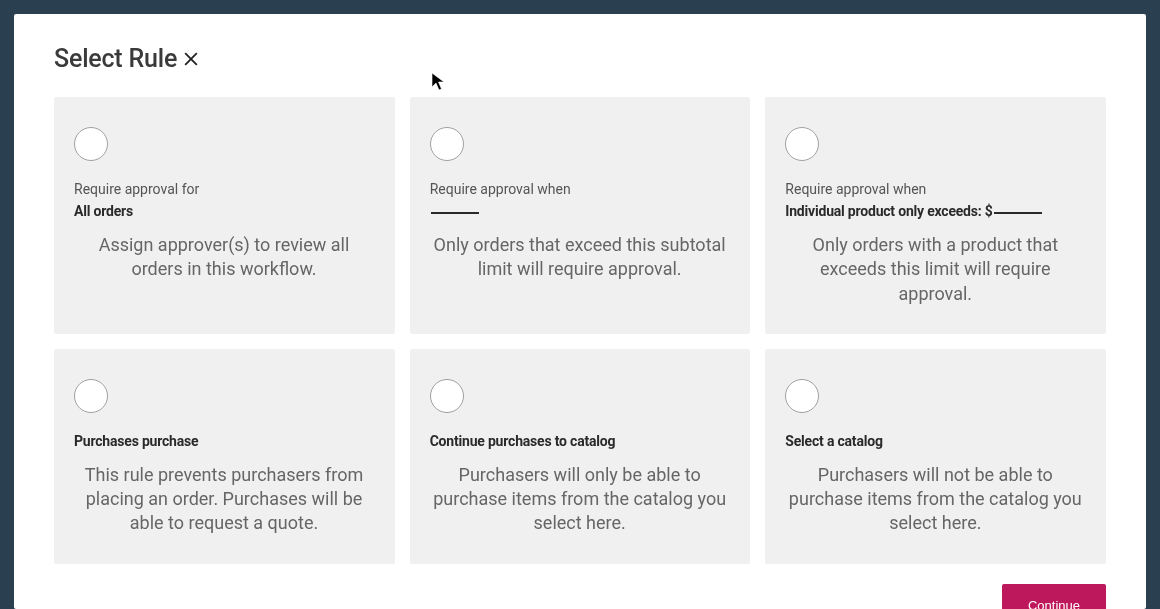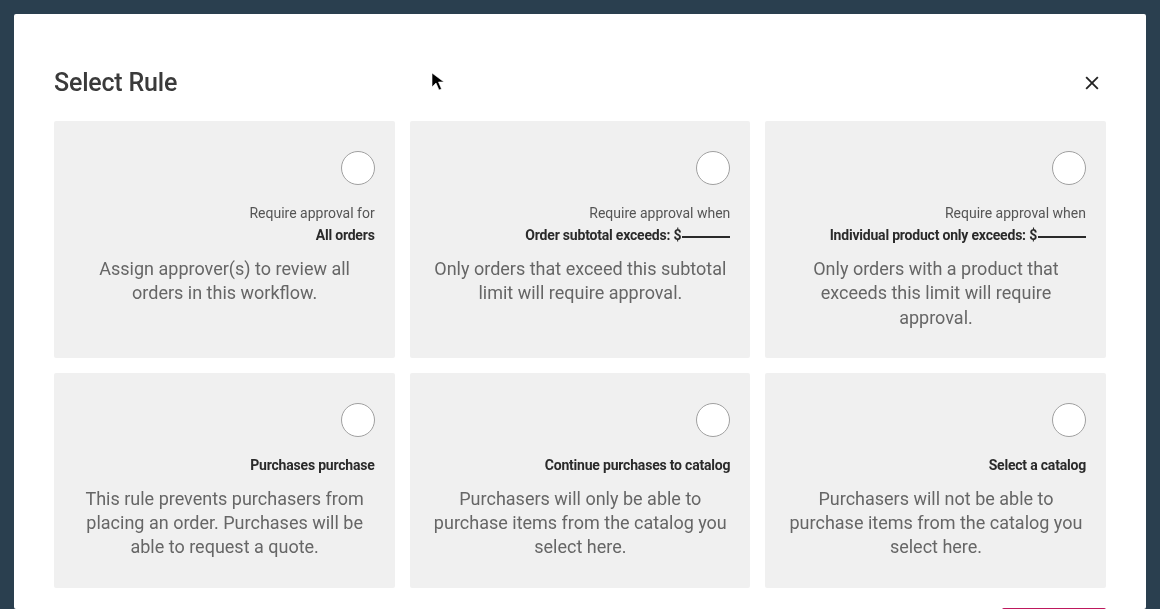--- a/index.html
+++ b/index.html
@@ -20,24 +20,22 @@
       margin: 14px 14px 0 14px;
       height: 595px;
       border-radius: 2px;
       padding: 30px 40px 28px 40px;
       position: relative;
       display: flex;
       flex-direction: column;
     }
     .modal-header {
       display: flex;
-      justify-content: space-between;
       align-items: center;
       margin-bottom: 24px;
-      margin-top: 24px;
     }
     .modal-title {
       font-size: 25px;
       font-weight: 500;
       color: #3a3a3a;
       letter-spacing: -0.2px;
     }
     .close-btn {
       background: none;
       border: none;
@@ -57,21 +55,21 @@
       grid-template-columns: repeat(3, 1fr);
       gap: 15px;
       flex: 1;
     }
     .rule-card {
       background: #f0f0f0;
       border-radius: 2px;
       padding: 30px 20px 28px 20px;
       display: flex;
       flex-direction: column;
-      align-items: flex-end;
+      align-items: flex-start;
       text-align: center;
       cursor: pointer;
     }
     .radio-circle {
       width: 34px;
       height: 34px;
       border: 1.5px solid #a0a0a0;
       border-radius: 50%;
       background: #ffffff;
       margin-bottom: 20px;
@@ -149,21 +147,21 @@
     <div class="rule-card">
       <div class="radio-circle"></div>
       <div class="card-prelabel">Require approval for</div>
       <div class="card-title">All orders</div>
       <div class="card-description">Assign approver(s) to review all orders in this workflow.</div>
     </div>
 
     <div class="rule-card">
       <div class="radio-circle"></div>
       <div class="card-prelabel">Require approval when</div>
-      <div class="card-title"><span>Order subtotal exceeds: $</span><span class="blank-line"></span></div>
+      <div class="card-title"><span class="blank-line"></span></div>
       <div class="card-description">Only orders that exceed this subtotal limit will require approval.</div>
     </div>
 
     <div class="rule-card">
       <div class="radio-circle"></div>
       <div class="card-prelabel">Require approval when</div>
       <div class="card-title"><span>Individual product only exceeds: $</span><span class="blank-line"></span></div>
       <div class="card-description">Only orders with a product that exceeds this limit will require approval.</div>
     </div>
 

